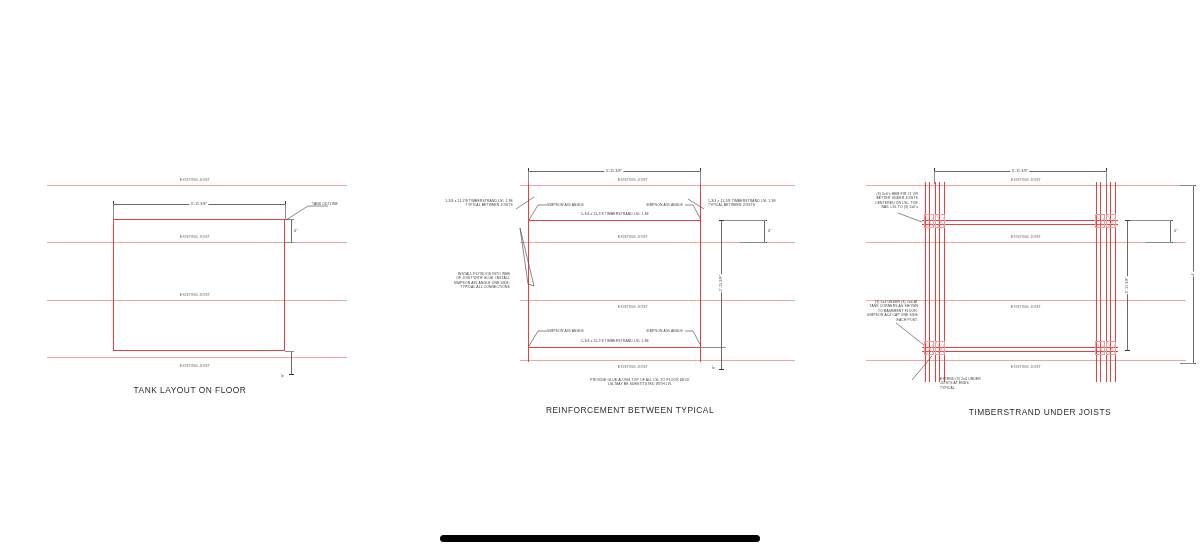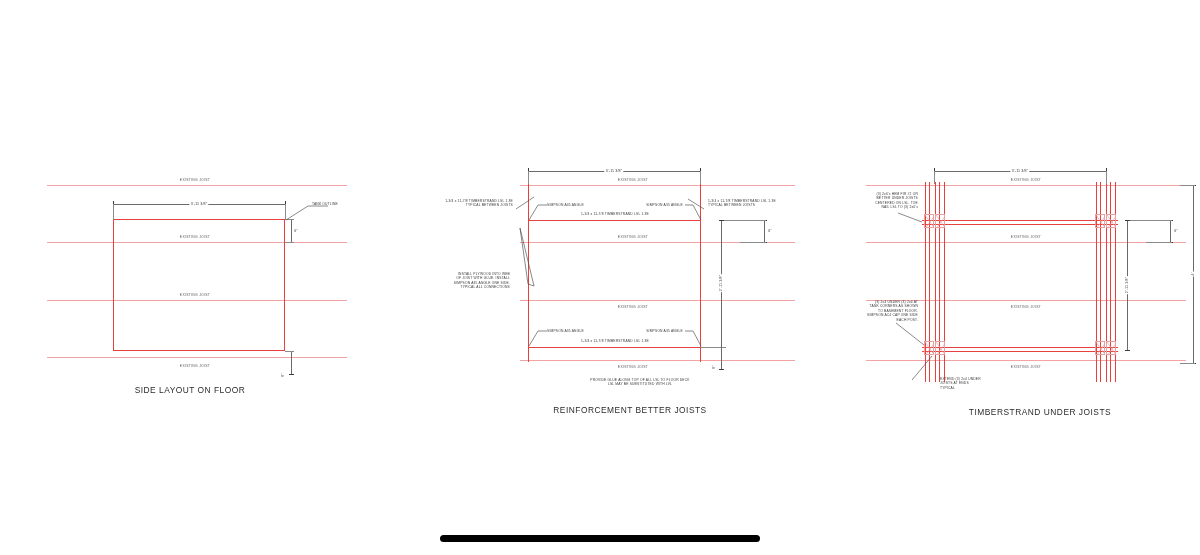--- a/index.html
+++ b/index.html
@@ -109,21 +109,21 @@
     <div class="tick-h" style="left:248.5px; top:209px;"></div>
     <div class="ext-h" style="left:245px; top:186px; width:9px;"></div>
     <div class="dim-txt-v" style="left:243px; top:210px;">6"</div>
 
     <svg class="leader" width="70" height="30" style="left:244px; top:38px;">
       <line x1="2" y1="17" x2="24" y2="3"></line>
       <line x1="24" y1="3" x2="44" y2="3"></line>
     </svg>
     <div class="note" style="left:272px; top:37px;">TANK OUTLINE</div>
 
-    <div class="ptitle" style="left:150px; top:220px;">SIDE LAYOUT ON FLOOR</div>
+    <div class="ptitle" style="left:150px; top:220px;">TANK LAYOUT ON FLOOR</div>
   </div>
 
   <div class="panel" style="left:420px; top:160px; width:400px; height:265px;">
 
     <div class="joist" style="left:100px; top:25px;  width:275px;"></div>
     <div class="joist" style="left:100px; top:82px;  width:275px;"></div>
     <div class="joist" style="left:100px; top:140px; width:275px;"></div>
     <div class="joist" style="left:100px; top:200px; width:275px;"></div>
 
     <div class="joist-lab" style="left:213px; top:18px;">EXISTING JOIST</div>
@@ -207,21 +207,21 @@
     <svg class="leader" width="20" height="22" style="left:264px; top:168px;">
       <line x1="1" y1="3" x2="9" y2="3"></line>
       <line x1="9" y1="3" x2="17" y2="18"></line>
     </svg>
 
     <div class="note c" style="left:140px; top:179px; width:110px;">1-3/4 x 11-7/8 TIMBERSTRAND LSL 1.3E</div>
 
     <div class="note c" style="left:155px; top:218px; width:130px;">PROVIDE GLUE ALONG TOP OF ALL LSL TO FLOOR DECK
 LSL MAY BE SUBSTITUTED WITH LVL</div>
 
-    <div class="ptitle" style="left:210px; top:245px;">REINFORCEMENT BETTER JOISTS</div>
+    <div class="ptitle" style="left:210px; top:245px;">REINFORCEMENT BETWEEN TYPICAL</div>
   </div>
 
   <div class="panel" style="left:830px; top:160px; width:370px; height:265px;">
 
     <div class="joist" style="left:36px; top:25px;  width:320px;"></div>
     <div class="joist" style="left:36px; top:82px;  width:320px;"></div>
     <div class="joist" style="left:36px; top:140px; width:320px;"></div>
     <div class="joist" style="left:36px; top:200px; width:320px;"></div>
 
     <div class="joist-lab" style="left:196px; top:18px;">EXISTING JOIST</div>

